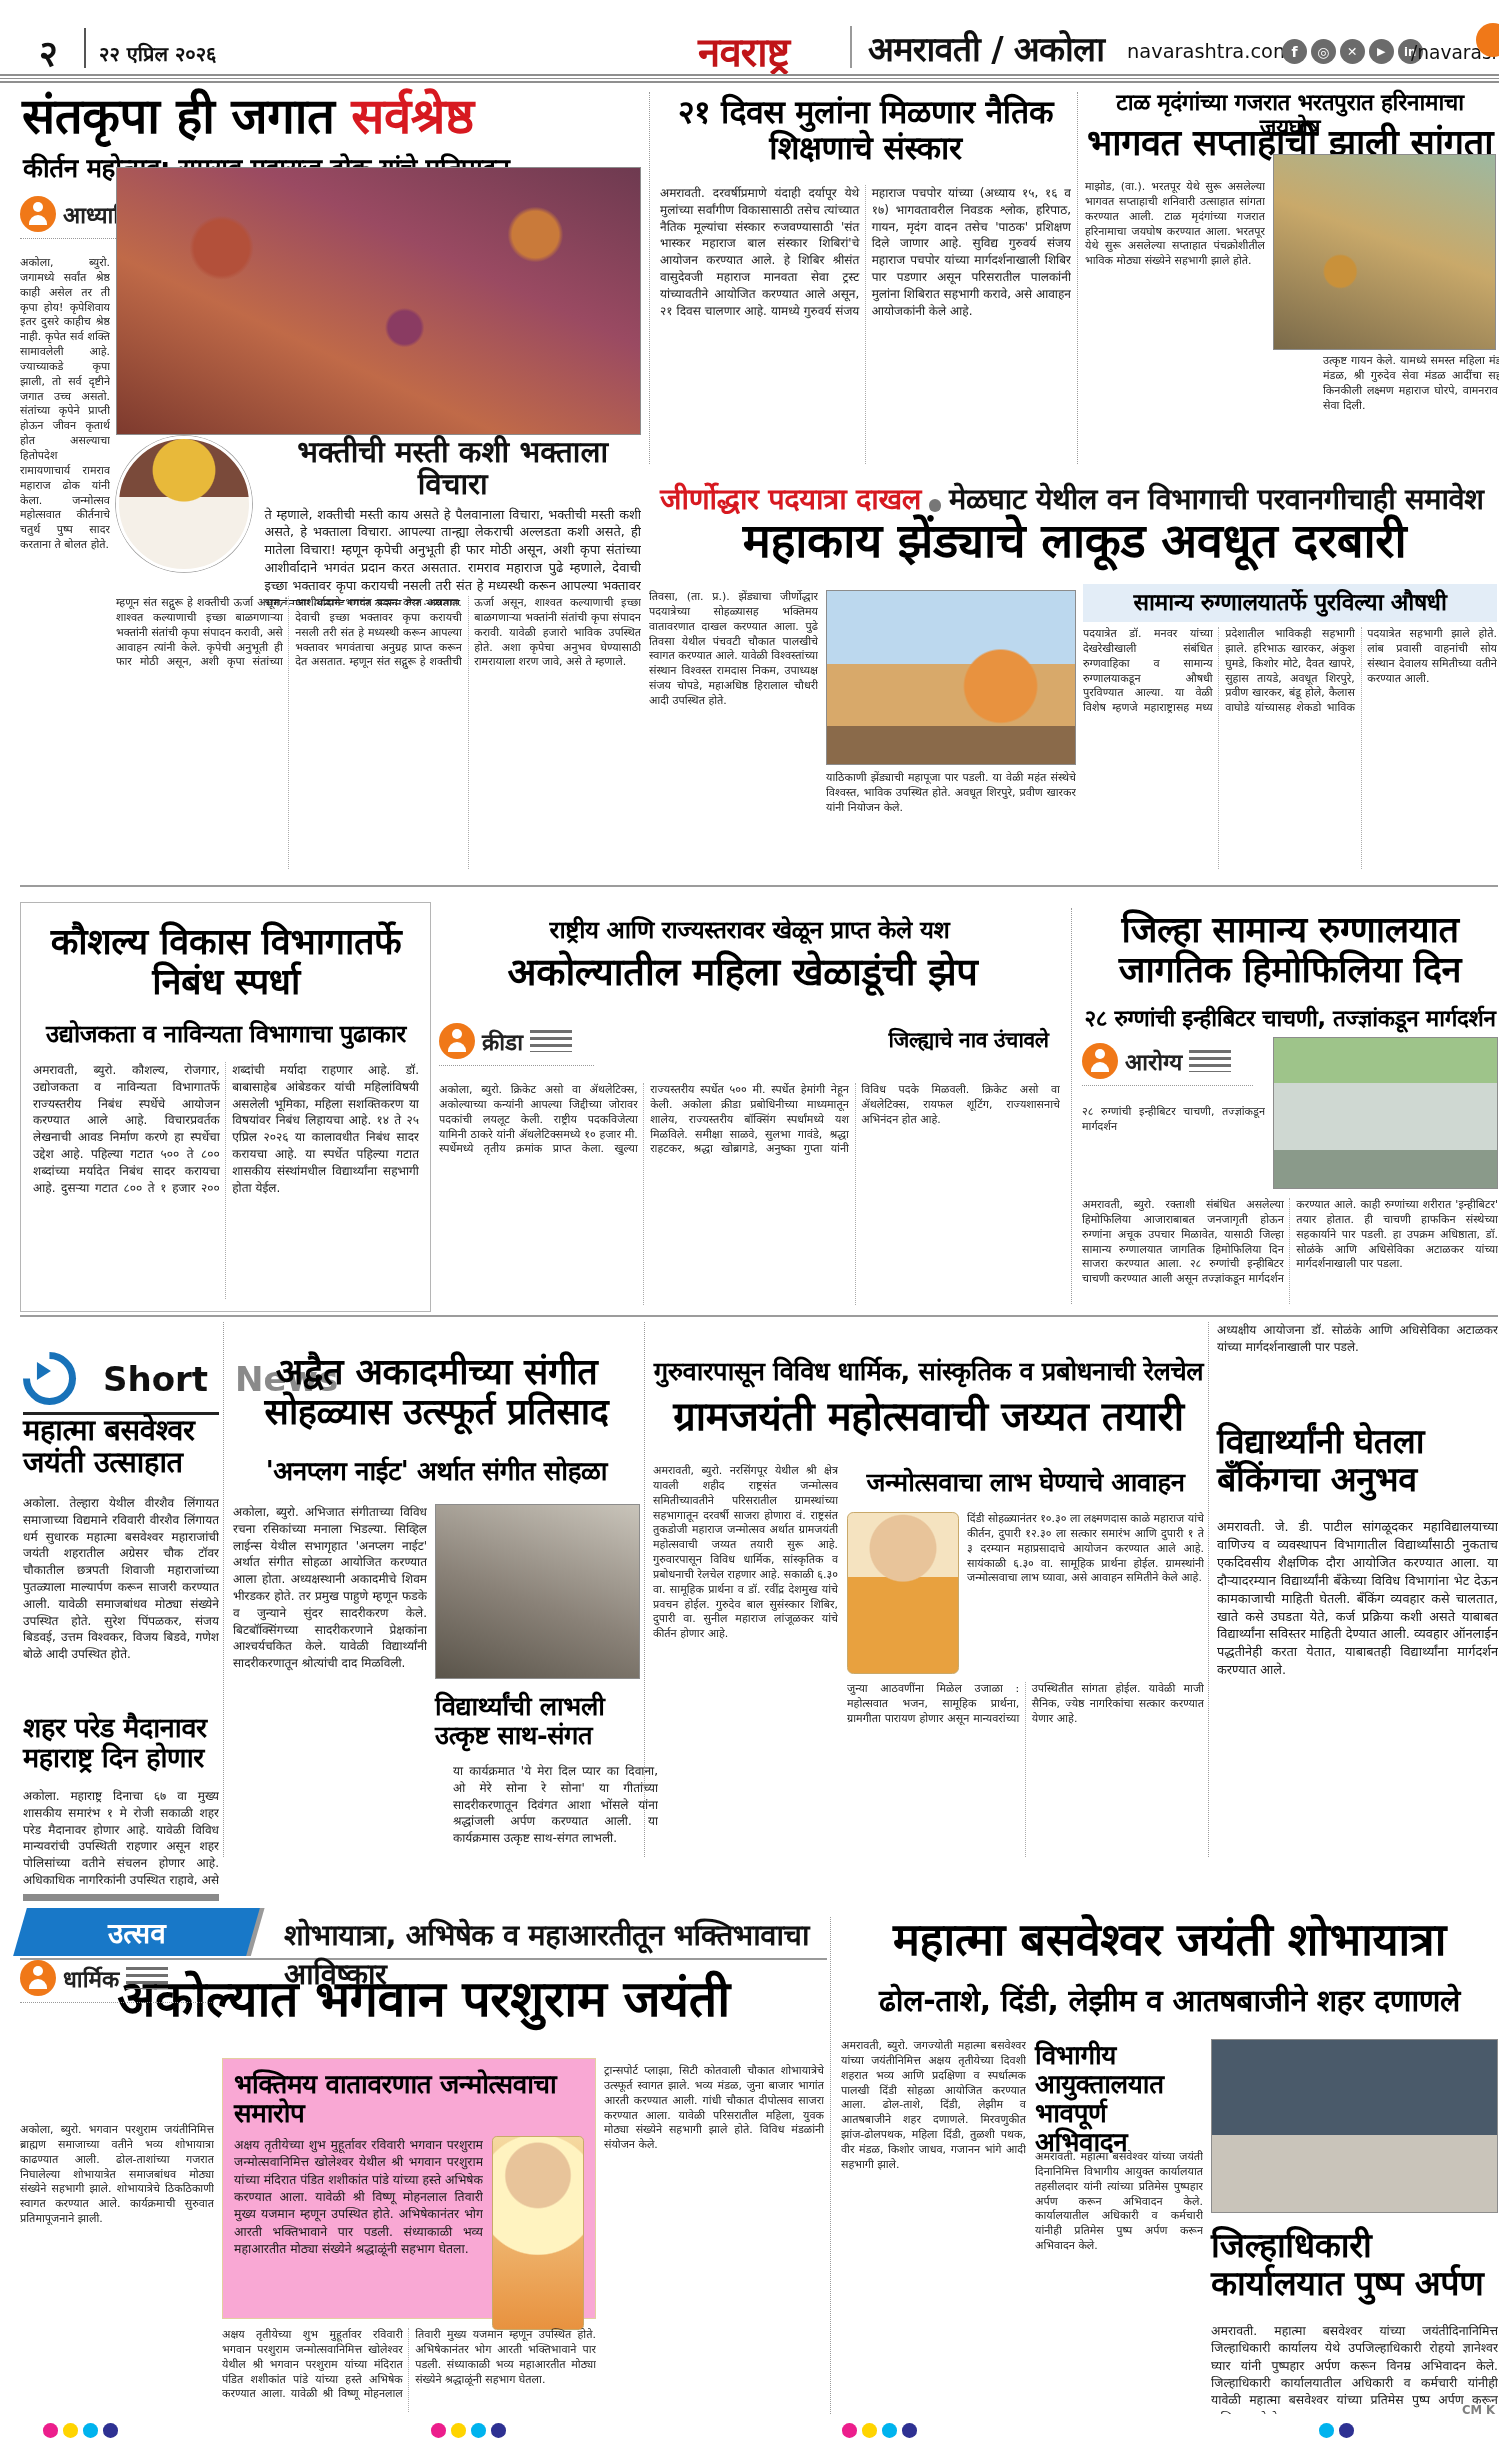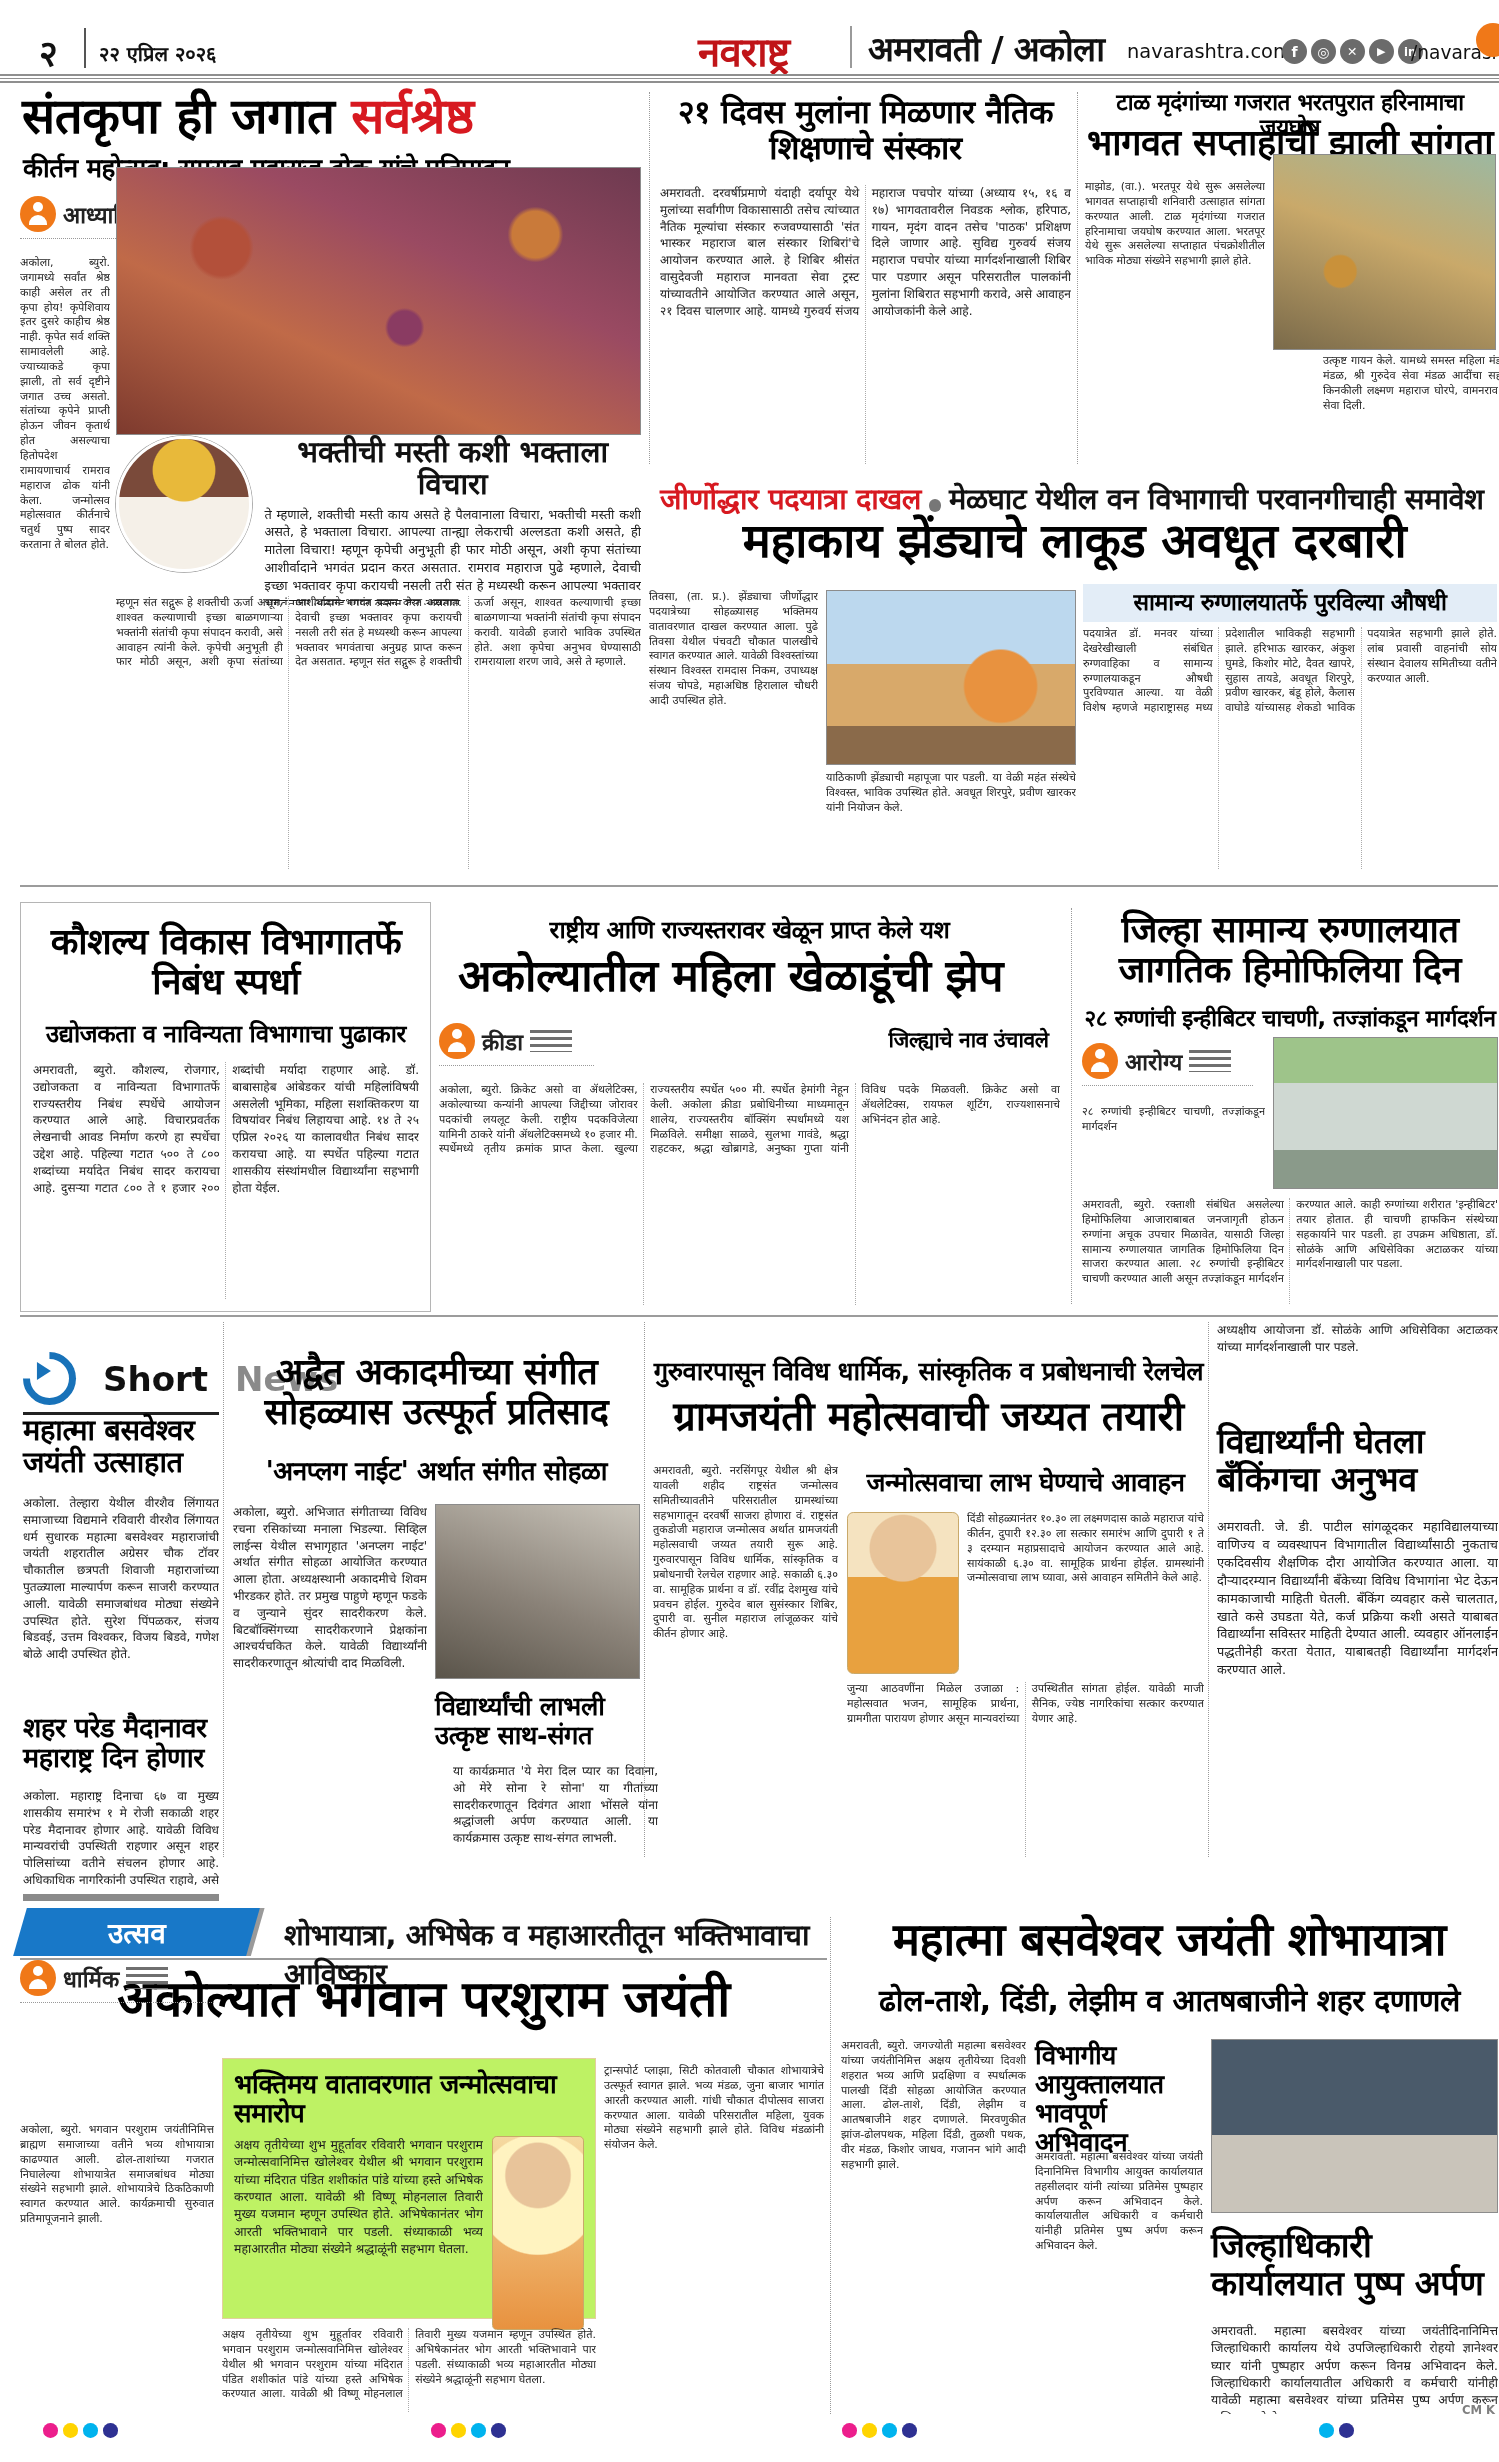--- a/index.html
+++ b/index.html
@@ -27,21 +27,21 @@
   .badge-wrap{border-bottom:1.6px dotted #999;padding-bottom:6.2px;}
   .kicker{font-weight:bold;letter-spacing:-0.4px;}
   .dotsep{display:inline-block;width:12.4px;height:12.4px;border-radius:50%;background:#777;margin:0 7.8px;vertical-align:middle;}
   .quote-title{font-size:29.5px;font-weight:bold;line-height:1.1;}
   .snic{width:39px;height:39px;border-radius:50%;border:7.8px solid #1872b9;border-left-color:transparent;position:relative;transform:rotate(45deg);flex:0 0 auto;}
   .snic::after{content:"";position:absolute;left:1.6px;top:6.2px;border:9.3px solid transparent;border-left:14px solid #1872b9;transform:rotate(-45deg);}
   .fest{background:#1878c8;color:#fff;transform:skewX(-16deg);display:flex;align-items:center;justify-content:center;box-shadow:4.7px 0 0 #9a9a9a;}
   .fest span{transform:skewX(16deg);}
   .regdots span{display:inline-block;width:14.7px;height:14.7px;border-radius:50%;margin-right:5.4px;}
   .d1{background:#ec1e8c;} .d2{background:#ffd400;} .d3{background:#00b3ee;} .d4{background:#2e3192;}
-  .creambox{background:#bef264;border:0.8px solid #e3cf9f;box-sizing:border-box;}
+  .creambox{background:#f9a8d4;border:0.8px solid #e3cf9f;box-sizing:border-box;}
   .bluebar{background:#e3edf7;}
   .thin-border{border:0.8px solid #b5b5b5;box-sizing:border-box;}
 </style>
 </head>
 <body>
 
 <div class="page">
 
   <div class="abs" style="left:39px;top:28px;font-size:36px;font-weight:bold;">२</div>
   <div class="abs" style="left:84px;top:28px;width:1.6px;height:40px;background:#555;"></div>
@@ -125,21 +125,21 @@
   <div class="abs t-sm cols3" style="left:1083px;top:627px;width:414px;height:242px;">पदयात्रेत डॉ. मनवर यांच्या देखरेखीखाली संबंधित रुग्णवाहिका व सामान्य रुग्णालयाकडून औषधी पुरविण्यात आल्या. या वेळी विशेष म्हणजे महाराष्ट्रासह मध्य प्रदेशातील भाविकही सहभागी झाले. हरिभाऊ खारकर, अंकुश घुमडे, किशोर मोटे, दैवत खापरे, सुहास तायडे, अवधूत शिरपुरे, प्रवीण खारकर, बंडू होले, कैलास वाघोडे यांच्यासह शेकडो भाविक पदयात्रेत सहभागी झाले होते. लांब प्रवासी वाहनांची सोय संस्थान देवालय समितीच्या वतीने करण्यात आली.</div>
 
   <div class="abs hdiv" style="left:20px;top:885px;width:1478px;height:1.6px;"></div>
 
   <div class="abs thin-border" style="left:20px;top:902px;width:411px;height:410px;"></div>
   <div class="abs hl center" style="left:31px;top:922px;width:390px;font-size:36px;">कौशल्य विकास विभागातर्फे निबंध स्पर्धा</div>
   <div class="abs hl center" style="left:31px;top:1021px;width:390px;font-size:24px;">उद्योजकता व नाविन्यता विभागाचा पुढाकार</div>
   <div class="abs t-just cols2" style="left:33px;top:1062px;width:386px;height:237px;">अमरावती, ब्युरो. कौशल्य, रोजगार, उद्योजकता व नाविन्यता विभागातर्फे राज्यस्तरीय निबंध स्पर्धेचे आयोजन करण्यात आले आहे. विचारप्रवर्तक लेखनाची आवड निर्माण करणे हा स्पर्धेचा उद्देश आहे. पहिल्या गटात ५०० ते ८०० शब्दांच्या मर्यादेत निबंध सादर करायचा आहे. दुसऱ्या गटात ८०० ते १ हजार २०० शब्दांची मर्यादा राहणार आहे. डॉ. बाबासाहेब आंबेडकर यांची महिलांविषयी असलेली भूमिका, महिला सशक्तिकरण या विषयांवर निबंध लिहायचा आहे. १४ ते २५ एप्रिल २०२६ या कालावधीत निबंध सादर करायचा आहे. या स्पर्धेत पहिल्या गटात शासकीय संस्थांमधील विद्यार्थ्यांना सहभागी होता येईल.</div>
 
   <div class="abs hl center" style="left:439px;top:917px;width:621px;font-size:24px;">राष्ट्रीय आणि राज्यस्तरावर खेळून प्राप्त केले यश</div>
-  <div class="abs hl center" style="left:420px;top:951px;width:621px;font-size:44px;">अकोल्यातील महिला खेळाडूंची झेप</div>
+  <div class="abs hl center" style="left:432px;top:951px;width:621px;font-size:38px;">अकोल्यातील महिला खेळाडूंची झेप</div>
   <div class="abs badge-wrap" style="left:439px;top:1023px;width:155px;">
     <div class="badge">
       <span class="ic"></span>
       <span class="lbl">क्रीडा</span>
       <span class="bars"></span>
     </div>
   </div>
   <div class="abs hl center" style="left:877px;top:1029px;width:183px;font-size:21px;">जिल्ह्याचे नाव उंचावले</div>
   <div class="abs t-sm cols3" style="left:439px;top:1083px;width:621px;height:222px;">अकोला, ब्युरो. क्रिकेट असो वा ॲथलेटिक्स, अकोल्याच्या कन्यांनी आपल्या जिद्दीच्या जोरावर पदकांची लयलूट केली. राष्ट्रीय पदकविजेत्या यामिनी ठाकरे यांनी ॲथलेटिक्समध्ये १० हजार मी. स्पर्धेमध्ये तृतीय क्रमांक प्राप्त केला. खुल्या राज्यस्तरीय स्पर्धेत ५०० मी. स्पर्धेत हेमांगी नेहून केली. अकोला क्रीडा प्रबोधिनीच्या माध्यमातून शालेय, राज्यस्तरीय बॉक्सिंग स्पर्धांमध्ये यश मिळविले. समीक्षा साळवे, सुलभा गावंडे, श्रद्धा राहटकर, श्रद्धा खोब्रागडे, अनुष्का गुप्ता यांनी विविध पदके मिळवली. क्रिकेट असो वा ॲथलेटिक्स, रायफल शूटिंग, राज्यशासनाचे अभिनंदन होत आहे.</div>
   <div class="abs t-sm" style="left:877px;top:1055px;width:0;height:0;overflow:hidden;">स्पर्धेत जिल्ह्यातील विद्यार्थिनींनी उत्तम कामगिरी केली असून खो-खो, कबड्डी, सॉफ्टबॉल, सुद्धा खेळाडू, व्हॉलीबॉल अशा विविध खेळांमध्ये जिल्ह्याचे नाव उंचावले आहे.</div>

